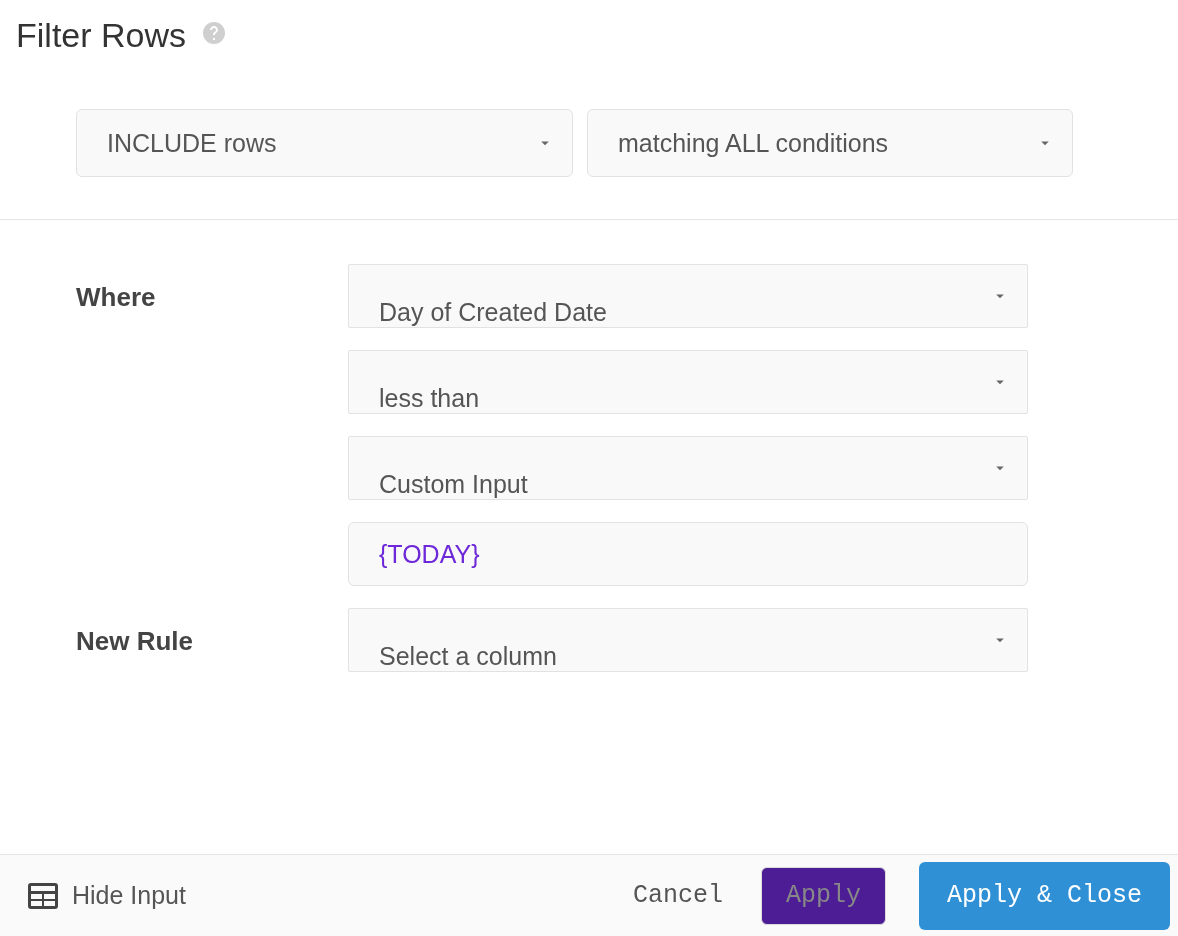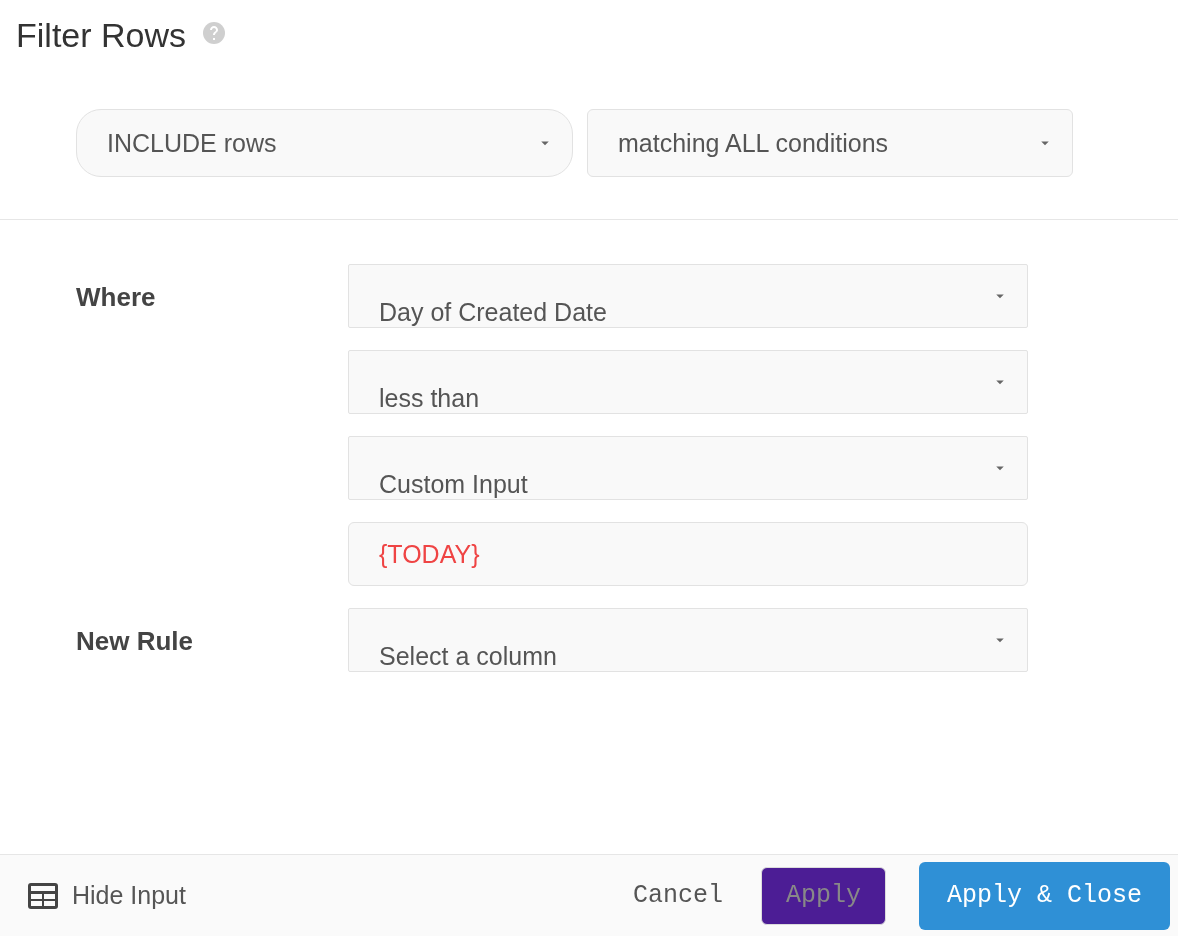--- a/index.html
+++ b/index.html
@@ -54,21 +54,21 @@
     color: #555;
     cursor: pointer;
   }
   .sel .chev {
     position: absolute;
     right: 18px;
     top: 50%;
     transform: translateY(-50%);
     color: #666;
   }
-  .sel.scope-include { width: 497px; border-radius: 25px; }
+  .sel.scope-include { width: 497px; }
   .sel.scope-match   { width: 486px; }
   .rules {
     padding: 44px 76px 0 76px;
   }
   .rule-row {
     display: flex;
     align-items: flex-start;
     margin-bottom: 22px;
   }
   .rule-label {
@@ -106,21 +106,21 @@
     color: #666;
   }
   .txtinput {
     background: #f9f9f9;
     border: 1px solid #e2e2e2;
     border-radius: 6px;
     height: 64px;
     width: 680px;
     padding: 0 30px;
     font-size: 25px;
-    color: #ef4444;
+    color: #6d28d9;
     font-family: inherit;
     outline: none;
   }
   .footer {
     position: absolute;
     bottom: 0;
     left: 0; right: 0;
     height: 82px;
     background: #fafafa;
     border-top: 1px solid #e6e6e6;

